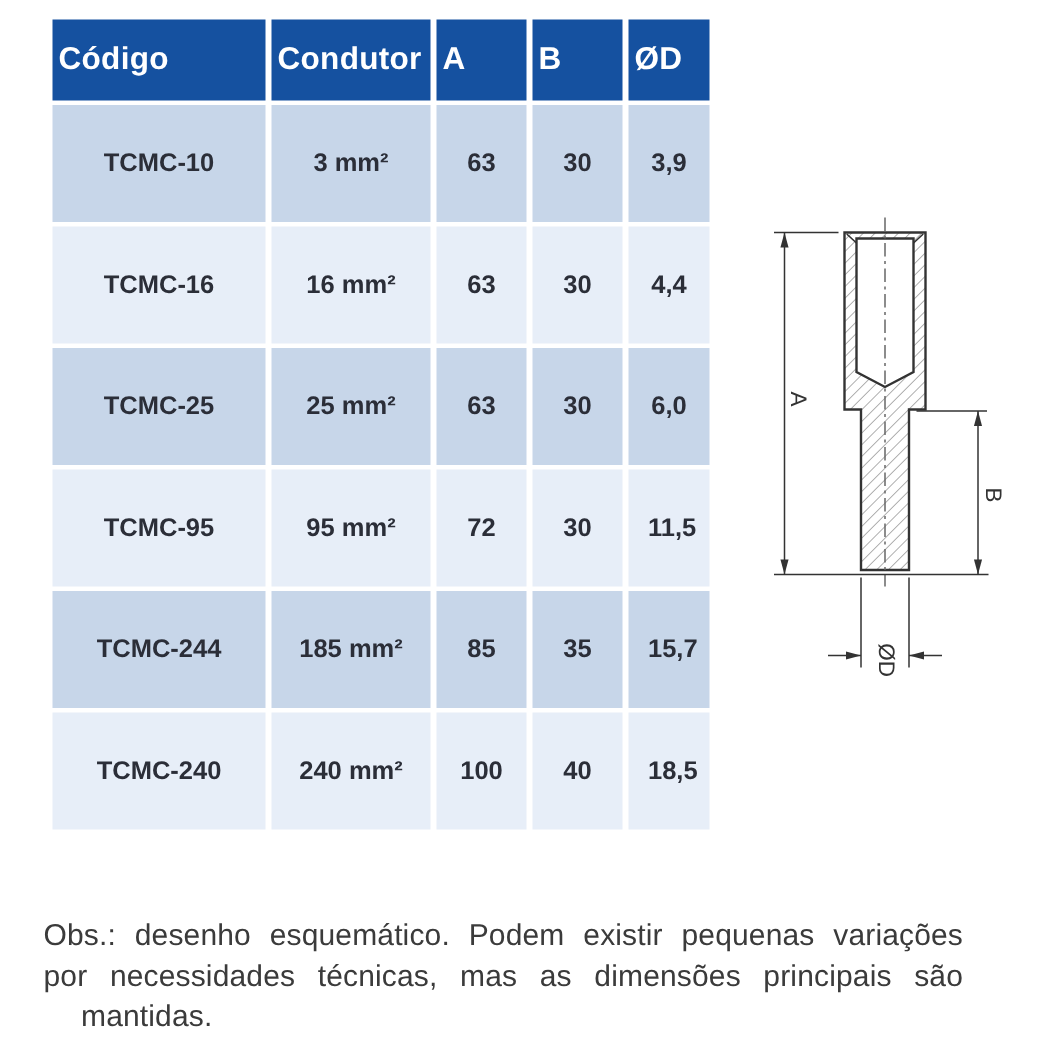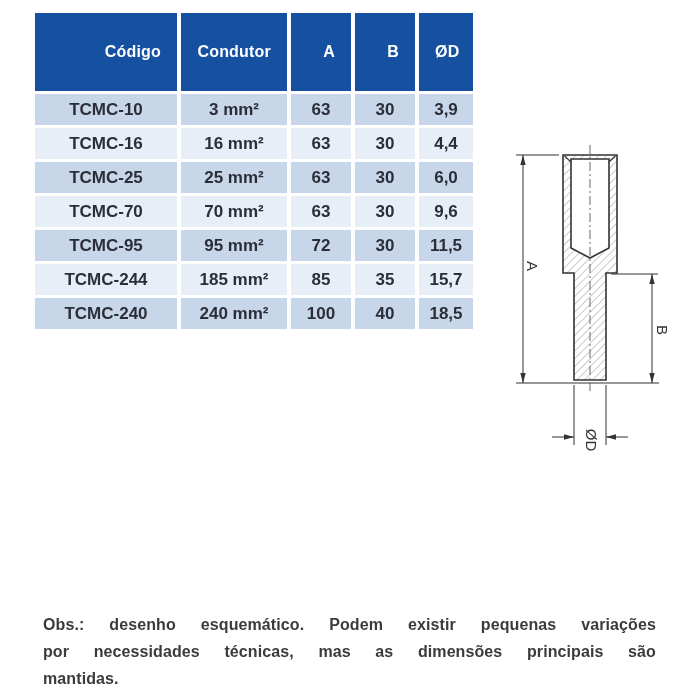--- a/index.html
+++ b/index.html
@@ -8,46 +8,46 @@
     font-family:"Liberation Sans",sans-serif;overflow:hidden;
   }
   .page{position:absolute;inset:0;}
 
   
   table.spec{
     position:absolute;left:31px;top:10px;width:446px;
     border-collapse:separate;border-spacing:4px 3px;table-layout:fixed;
   }
   table.spec th{
-    height:46px;padding:16px;text-align:right;vertical-align:middle;
+    height:46px;padding:4px;text-align:left;vertical-align:middle;
     background:var(--header-bg,#1551A0);color:var(--header-text,#ffffff);
-    font-size:16px;font-weight:700;letter-spacing:.2px;
+    font-size:21px;font-weight:700;letter-spacing:.2px;
   }
   table.spec td{
-    height:31px;padding:0;text-align:center;vertical-align:middle;
+    height:52px;padding:13px;text-align:center;vertical-align:middle;
     font-size:17px;font-weight:600;color:var(--cell-text,#2B2E38);
   }
   table.spec tbody tr:nth-child(odd) td{background:var(--row-dark,#C7D6E9);}
   table.spec tbody tr:nth-child(even) td{background:var(--row-light,#E7EEF8);}
 
   
   .drawing{position:absolute;left:505px;top:140px;width:170px;height:330px;}
   .drawing svg{display:block;width:170px;height:330px;}
   .drawing text{
     font-family:"Liberation Sans",sans-serif;font-size:15px;fill:#333333;
   }
 
   
   .note{
-    position:absolute;left:43px;top:611px;width:613px;
-    font-size:16px;line-height:27px;font-weight:700;
+    position:absolute;left:29px;top:611px;width:613px;
+    font-size:20px;line-height:27px;font-weight:400;
     color:var(--note-text,#3B3B3B);letter-spacing:.1px;
   }
   .note .line{text-align:justify;text-align-last:justify;}
-  .note .line:last-child{text-align-last:left;}
+  .note .line:last-child{text-align-last:left;margin-left:25px;}
 </style>
 </head>
 <body>
 
 <div class="page">
 
   <table class="spec">
     <colgroup>
       <col style="width:142px">
         <col style="width:106px">
@@ -84,27 +84,20 @@
     <tr>
       <td>TCMC-25</td>
       <td>25 mm²</td>
       <td>63</td>
       <td>30</td>
       <td>6,0</td>
     </tr>
 
 
 
-    <tr>
-      <td>TCMC-70</td>
-      <td>70 mm²</td>
-      <td>63</td>
-      <td>30</td>
-      <td>9,6</td>
-    </tr>
 
     <tr>
       <td>TCMC-95</td>
       <td>95 mm²</td>
       <td>72</td>
       <td>30</td>
       <td>11,5</td>
     </tr>
 
 

